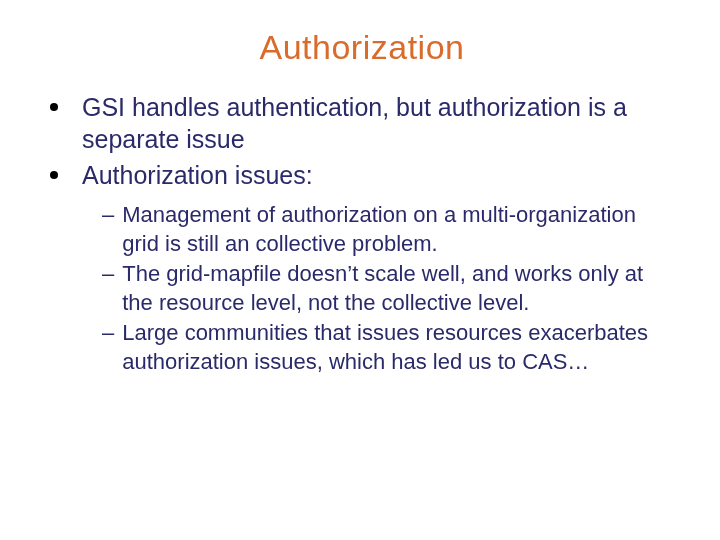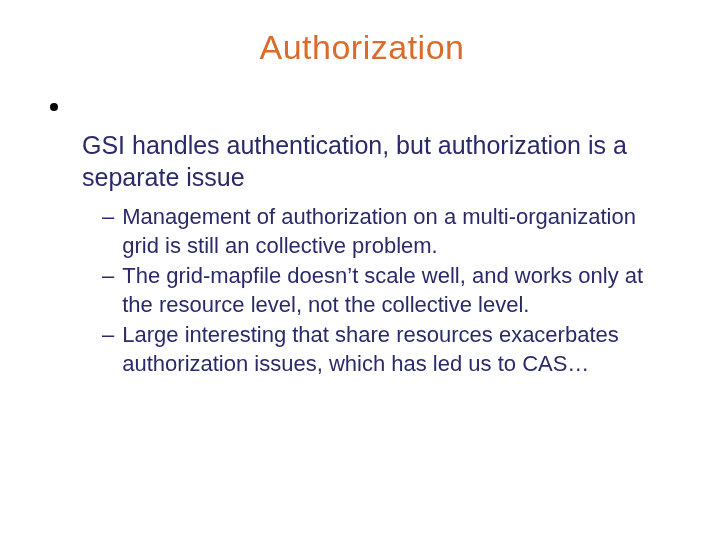--- a/index.html
+++ b/index.html
@@ -36,21 +36,20 @@
     background: #000;
     border-radius: 50%;
     flex: 0 0 auto;
     margin-top: 12px;
     margin-right: 24px;
   }
   .l1 .txt {
     font-size: 25px;
     line-height: 1.28;
     color: #2a2a6a;
-    margin-top: 38px;
   }
   .sub {
     margin-left: 52px;
     margin-top: 10px;
   }
   .l2 {
     display: flex;
     margin: 0 0 2px 0;
   }
   .l2 .dash {
@@ -70,28 +69,32 @@
 <body>
 
 <div class="slide">
   <h1 class="title">Authorization</h1>
 
   <div class="l1">
     <span class="dot"></span>
     <span class="txt">GSI handles authentication, but authorization is a separate issue</span>
   </div>
 
+  <div class="l1">
+    <span class="dot"></span>
+    <span class="txt">Authorization issues:</span>
+  </div>
 
   <div class="sub">
     <div class="l2">
       <span class="dash">–</span>
       <span class="txt">Management of authorization on a multi-organization grid is still an collective problem.</span>
     </div>
     <div class="l2">
       <span class="dash">–</span>
       <span class="txt">The grid-mapfile doesn’t scale well, and works only at the resource level, not the collective level.</span>
     </div>
     <div class="l2">
       <span class="dash">–</span>
-      <span class="txt">Large interesting that share resources exacerbates authorization issues, which has led us to CAS…</span>
+      <span class="txt">Large communities that issues resources exacerbates authorization issues, which has led us to CAS…</span>
     </div>
   </div>
 </div>
 
 </body></html>

